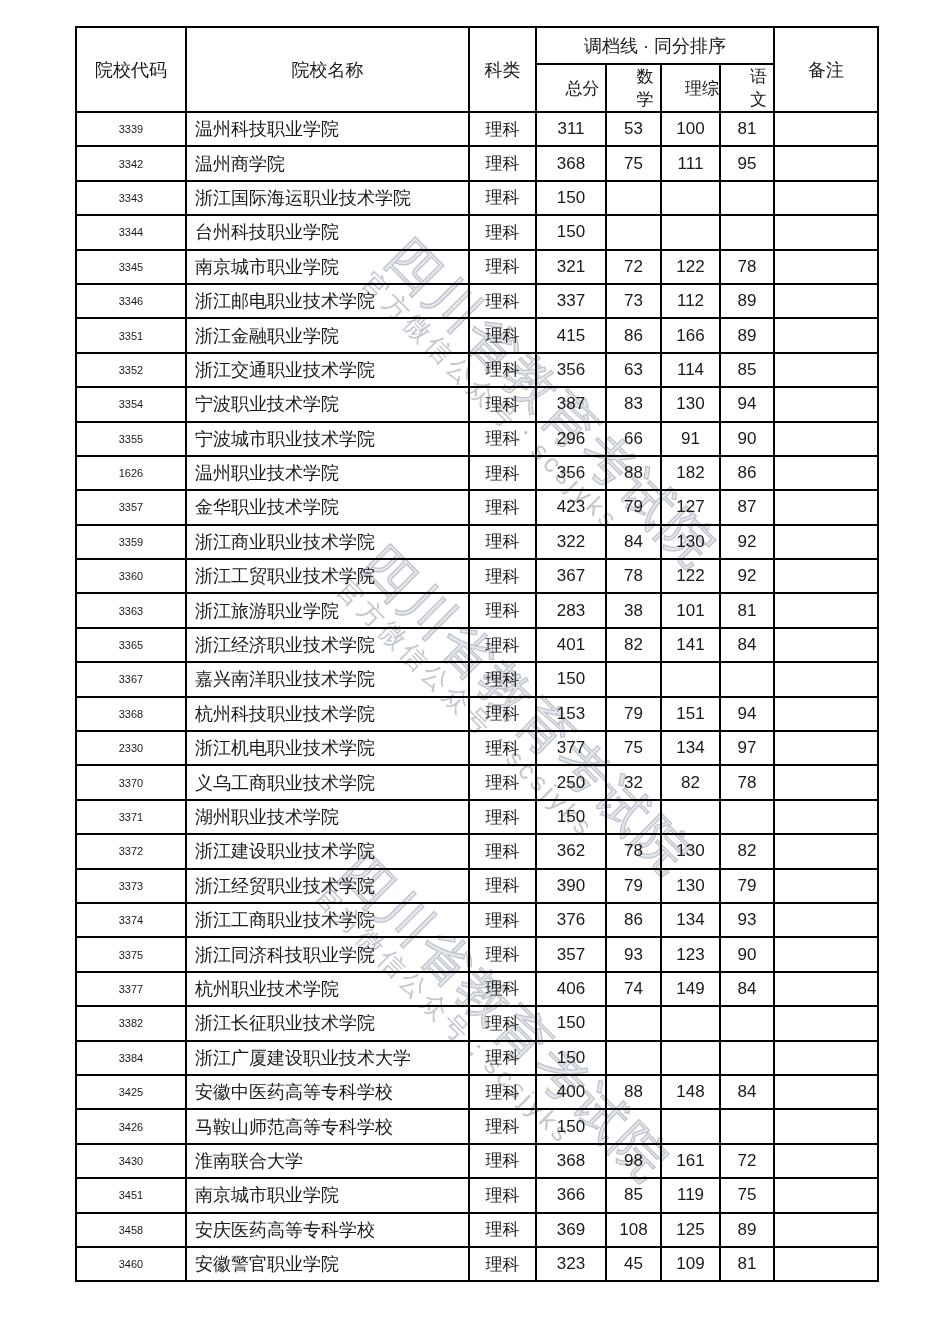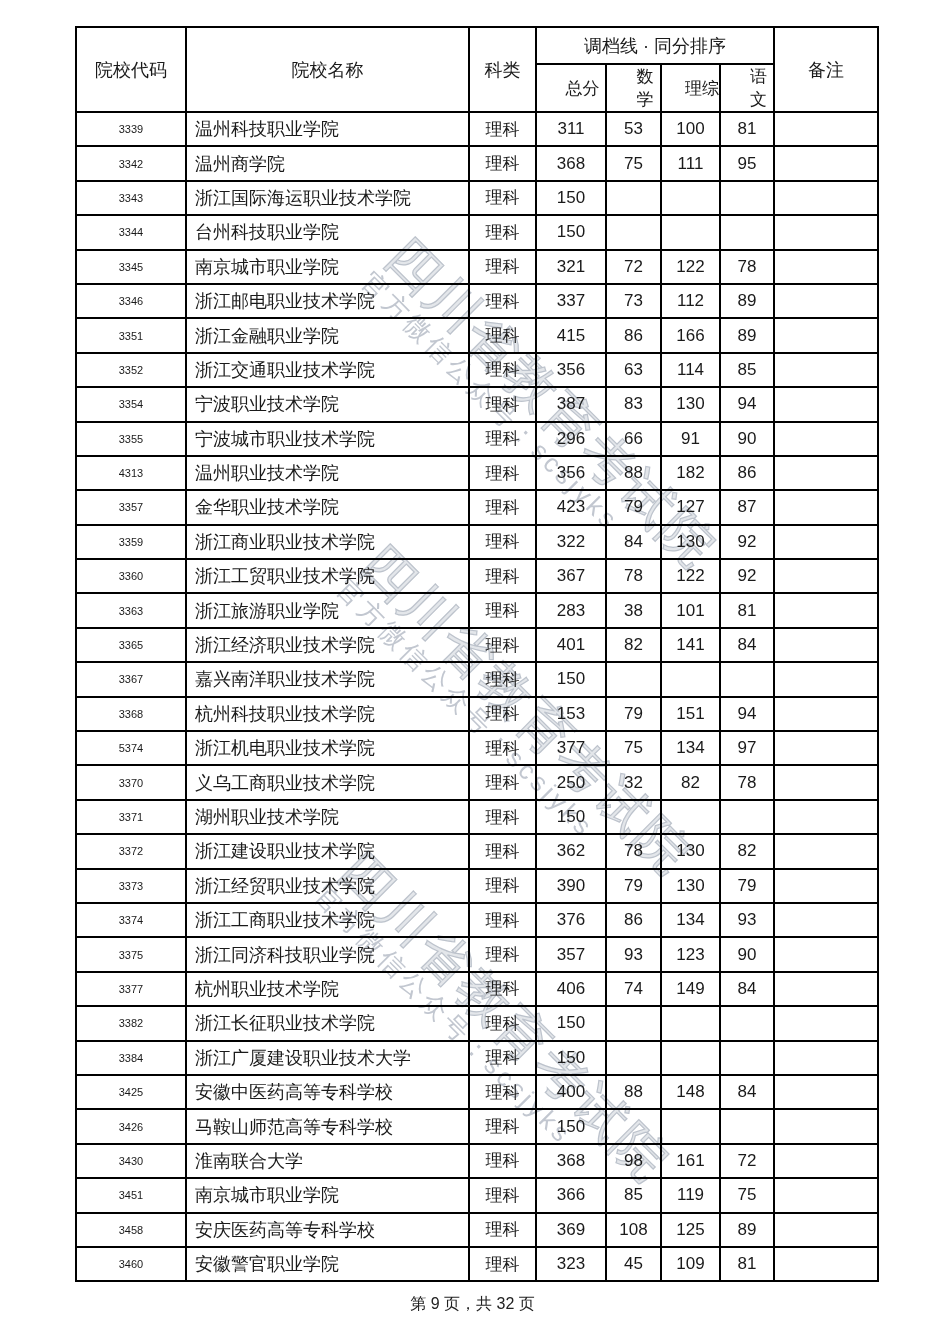--- a/index.html
+++ b/index.html
@@ -219,21 +219,21 @@
           <td class="c0">3355</td>
           <td class="c1">宁波城市职业技术学院</td>
           <td class="c2">理科</td>
           <td class="c3">296</td>
           <td class="c4">66</td>
           <td class="c5">91</td>
           <td class="c6">90</td>
           <td class="c7"></td>
         </tr>
         <tr>
-          <td class="c0">4313</td>
+          <td class="c0">1626</td>
           <td class="c1">温州职业技术学院</td>
           <td class="c2">理科</td>
           <td class="c3">356</td>
           <td class="c4">88</td>
           <td class="c5">182</td>
           <td class="c6">86</td>
           <td class="c7"></td>
         </tr>
         <tr>
           <td class="c0">3357</td>
@@ -299,21 +299,21 @@
           <td class="c0">3368</td>
           <td class="c1">杭州科技职业技术学院</td>
           <td class="c2">理科</td>
           <td class="c3">153</td>
           <td class="c4">79</td>
           <td class="c5">151</td>
           <td class="c6">94</td>
           <td class="c7"></td>
         </tr>
         <tr>
-          <td class="c0">5374</td>
+          <td class="c0">2330</td>
           <td class="c1">浙江机电职业技术学院</td>
           <td class="c2">理科</td>
           <td class="c3">377</td>
           <td class="c4">75</td>
           <td class="c5">134</td>
           <td class="c6">97</td>
           <td class="c7"></td>
         </tr>
         <tr>
           <td class="c0">3370</td>
@@ -461,15 +461,14 @@
           <td class="c2">理科</td>
           <td class="c3">323</td>
           <td class="c4">45</td>
           <td class="c5">109</td>
           <td class="c6">81</td>
           <td class="c7"></td>
         </tr>
       </tbody>
   </table>
 
-  <div class="footer">第 9 页，共 32 页</div>
 
 </div>
 
 </body></html>

